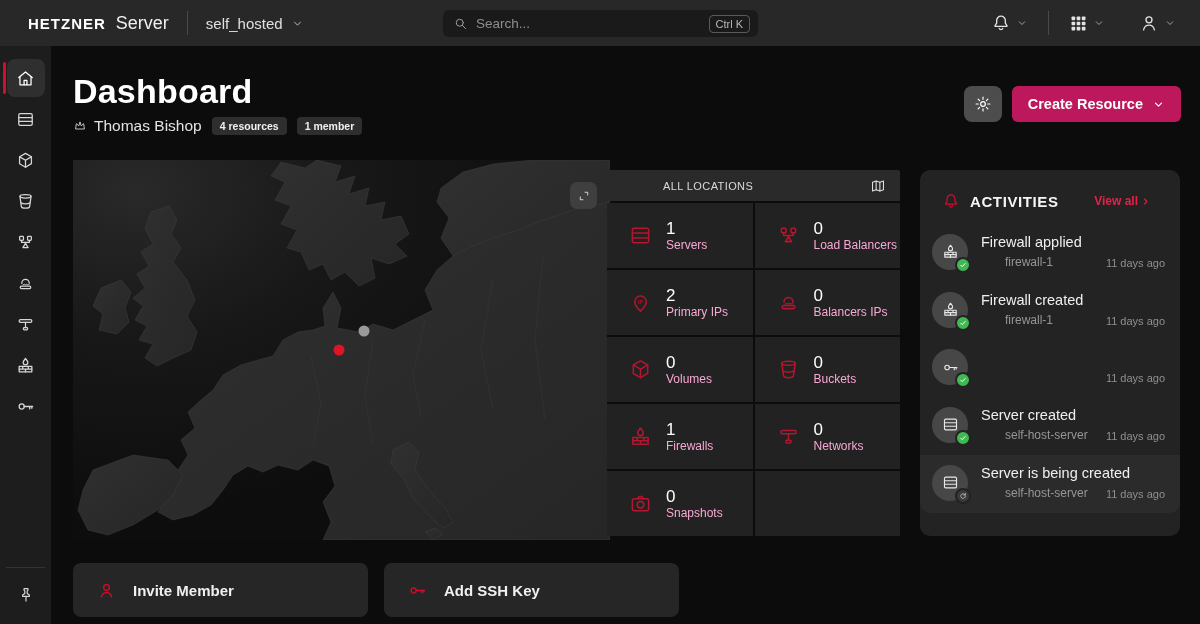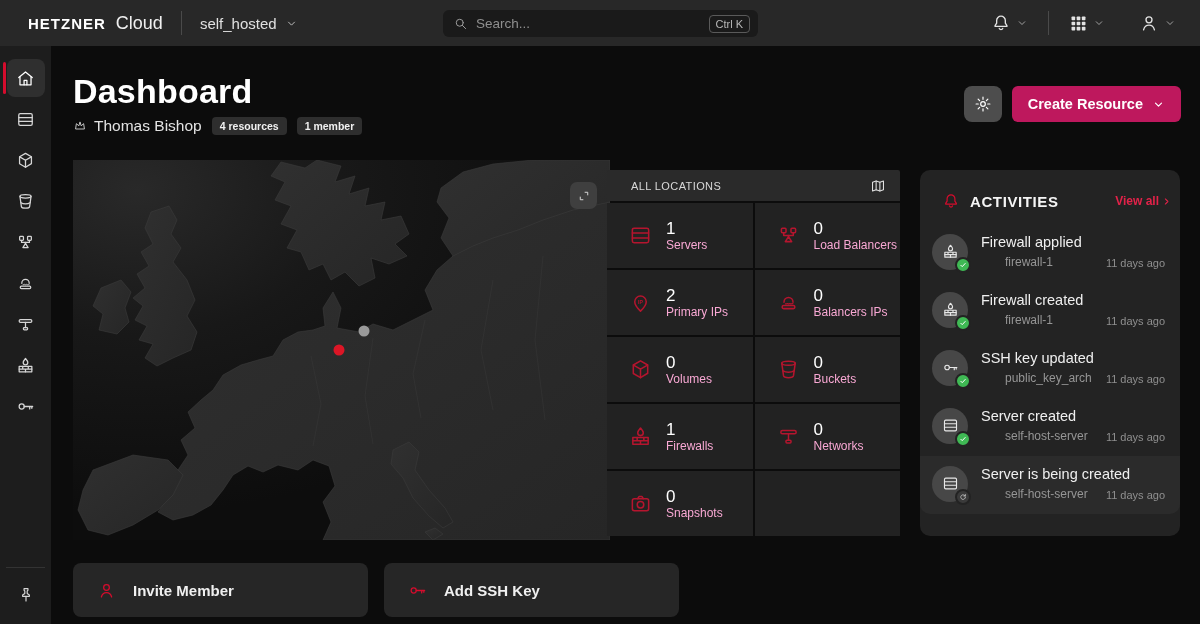--- a/index.html
+++ b/index.html
@@ -95,40 +95,40 @@
     background:#3f3f3f; border:none; border-radius:7px; color:#e0e0e0;
     display:flex; align-items:center; justify-content:center; cursor:pointer; z-index:2;
   }
 
   
   .loc-panel { position:absolute; left:607px; top:170px; width:293px; }
   .loc-header {
     height:31px; background:#2a2a2a; display:flex; align-items:center;
     padding:0 14px 0 24px; border-radius:2px 2px 0 0;
   }
-  .loc-title { font-size:11px; letter-spacing:.4px; color:#d8d8d8; font-weight:500; flex:1; }
+  .loc-title { font-size:11px; letter-spacing:.4px; color:#d8d8d8; font-weight:500; flex:1;margin-left:32px; }
   .loc-header .map-ic { color:#e0e0e0; }
   .loc-grid {
     display:grid; grid-template-columns:1fr 1fr; grid-auto-rows:65px;
     gap:2px; background:#0c0c0c; margin-top:2px;
   }
   .loc-cell {
     background:#222222; display:flex; align-items:center; gap:14px; padding-left:22px; cursor:pointer;
   }
   .loc-cell.empty { cursor:default; }
   .loc-cell .stat-ic { color:#b5152e; flex:0 0 auto; }
   .stat-num { font-size:17px; font-weight:500; color:#ffffff; line-height:19px; }
   .stat-label { font-size:12px; color:#f9a8d4; line-height:15px; }
 
   
   .act-panel {
     position:absolute; left:920px; top:170px; width:260px; height:366px;
     background:#232323; border-radius:10px;
   }
-  .act-header { display:flex; align-items:center; padding:22px 8px 10px 22px; }
+  .act-header { display:flex; align-items:center; padding:22px 29px 10px 22px; }
   .act-header .bell { color:#d50c2d; margin-right:10px; }
   .act-title { font-size:15px; font-weight:700; color:#f5f5f5; letter-spacing:.6px; flex:1; }
   .view-all { display:flex; align-items:center; gap:2px; color:#e32249; font-size:12px; font-weight:600; cursor:pointer; }
   .act-list { margin-top:4px; }
   .act-item { position:relative; display:flex; align-items:center; gap:13px; padding:9px 14px 12px 12px; cursor:pointer; }
   .act-item.highlight { background:#2b2b2b; border-radius:0 0 10px 10px; }
   .avatar {
     position:relative; width:36px; height:36px; border-radius:50%;
     background:#474747; color:#e8e8e8; flex:0 0 auto;
     display:flex; align-items:center; justify-content:center;
@@ -267,21 +267,21 @@
     <symbol id="i-sync" viewBox="0 0 24 24">
         <path d="M18.5 9A7 7 0 1 0 19.3 13" stroke-width="2.4"></path>
         <path d="M19 4.5v4.6h-4.6" stroke-width="2.4"></path>
       </symbol>
   </defs>
 </svg>
 
 <header class="topbar">
   <div class="brand">
     <span class="brand-name">HETZNER</span>
-    <span class="brand-suffix">Cloud</span>
+    <span class="brand-suffix">Server</span>
   </div>
   <div class="tb-divider"></div>
   <div class="project-switcher">
     <span>self_hosted</span>
     <svg class="ic chev" width="13" height="13">
         <use href="#i-chev-down"></use>
       </svg>
   </div>
 
   <div class="searchbox">
@@ -601,24 +601,20 @@
       <div class="avatar">
         <svg class="ic" width="17" height="17">
             <use href="#i-key"></use>
           </svg>
         <span class="badge success">
             <svg class="ic" width="8" height="8">
               <use href="#i-check"></use>
             </svg>
           </span>
       </div>
-      <div class="act-texts">
-        <div class="act-item-title">SSH key updated</div>
-        <div class="act-sub">public_key_arch</div>
-      </div>
       <span class="act-time">11 days ago</span>
     </div>
 
     <div class="act-item">
       <div class="avatar">
         <svg class="ic" width="17" height="17">
             <use href="#i-server"></use>
           </svg>
         <span class="badge success">
             <svg class="ic" width="8" height="8">

